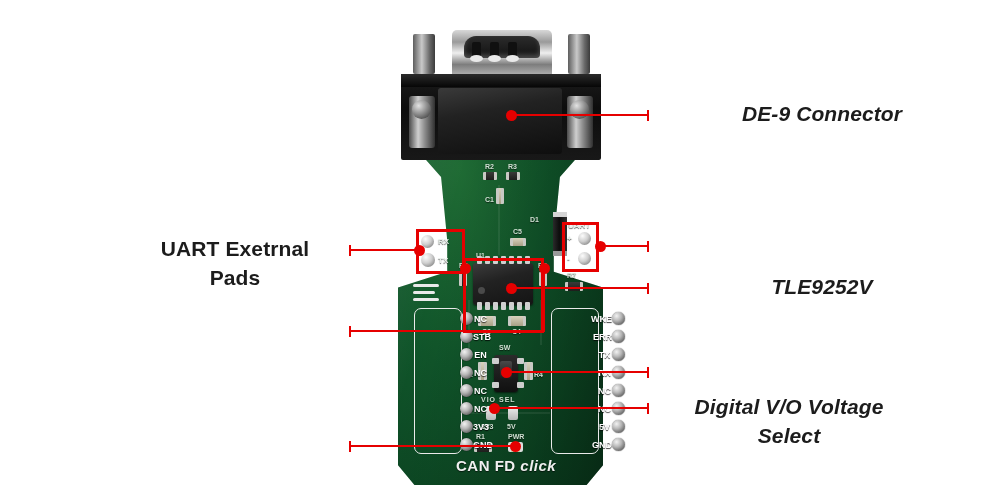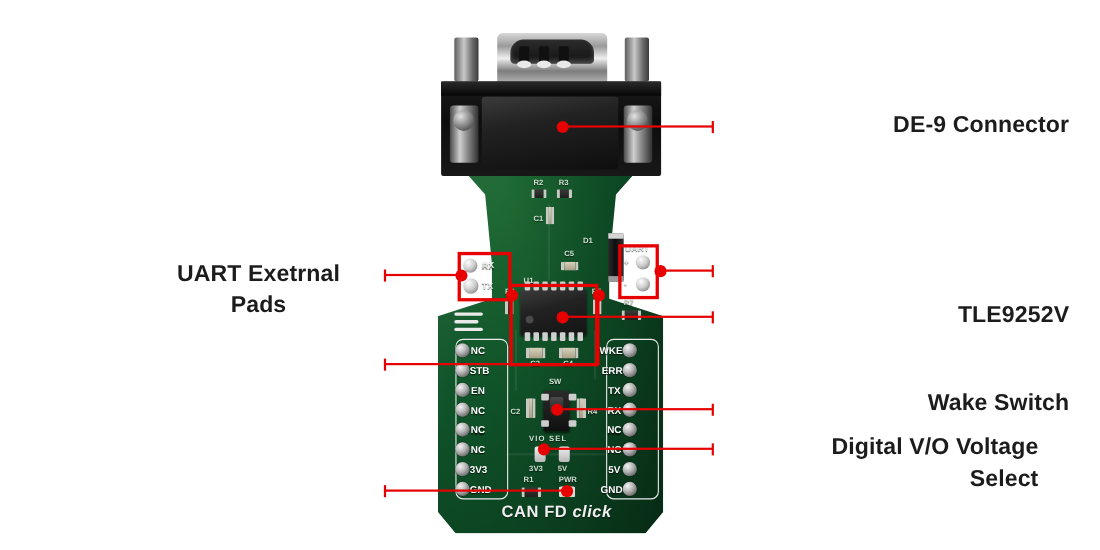--- a/index.html
+++ b/index.html
@@ -15,21 +15,21 @@
   
   .anno{
     position:absolute;
     color:#1c1c1c;
     font-size:21px;
     font-weight:600;
     letter-spacing:.1px;
     line-height:29px;
     white-space:pre-line;
   }
-  .anno.right{text-align:right;}
+  .anno.right{text-align:center;font-style:italic;}
   .anno.left{text-align:center;}
 
   
   .lline{position:absolute;background:#e60000;height:2px;}
   .lcap{position:absolute;background:#e60000;width:2px;height:11px;}
   .ldot{position:absolute;width:11px;height:11px;border-radius:50%;
         background:#e60000;}
   .vline{position:absolute;background:#e60000;width:2px;}
 
   
@@ -115,21 +115,21 @@
   .silk.mini{font-size:8px;color:#e8efe9;}
 
   
   .hdr{
     position:absolute;width:48px;
     border:1.5px solid #eaeaea;border-radius:7px;
     box-sizing:border-box;
   }
   .pinrow{
     position:absolute;display:flex;align-items:center;
-    width:28px;height:17.5px;
+    width:28px;height:17.5px;padding-left:46px;
   }
   .pin-pad{
     width:13px;height:13px;border-radius:50%;
     background:radial-gradient(circle at 35% 30%,#f2f2f2 0%,#b6b6b6 40%,#6c6c6c 75%,#3a3a3a 100%);
     box-shadow:0 0 1px #000;flex:0 0 auto;
   }
   .pin-lbl{
     color:#fff;font-size:9px;font-weight:700;
     font-family:"Liberation Sans", sans-serif;flex:1;text-align:center;
     text-shadow:0 1px 1px rgba(0,0,0,.8);
@@ -425,18 +425,17 @@
   <div class="anno left" style="left:130px;top:234px;width:210px;">UART Exetrnal
 Pads</div>
 
 
 
   <div class="anno right" style="left:672px;top:99px;width:300px;">DE-9 Connector</div>
 
 
   <div class="anno right" style="left:672px;top:272px;width:300px;">TLE9252V</div>
 
-  <div class="anno right" style="left:672px;top:352px;width:300px;">Wake Switch</div>
 
   <div class="anno right" style="left:634px;top:392px;width:310px;">Digital V/O Voltage
 Select</div>
 
 </div>
 
 </body></html>

